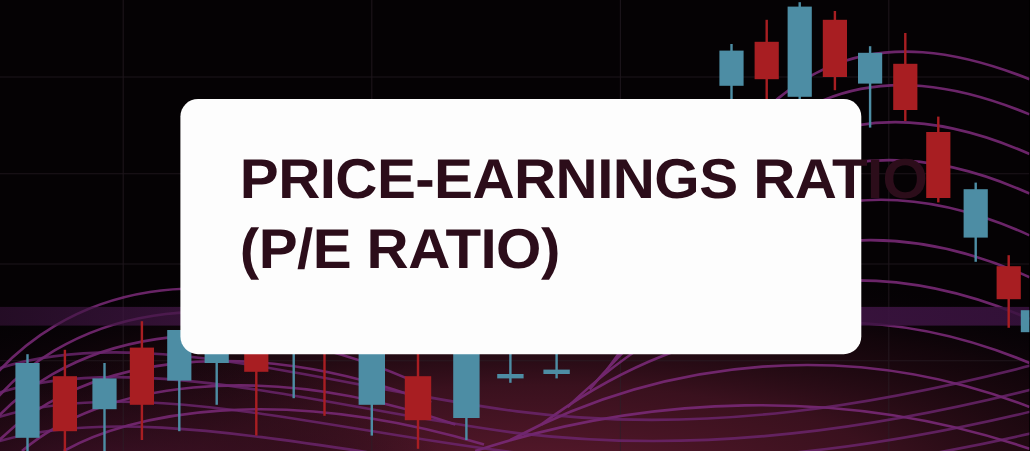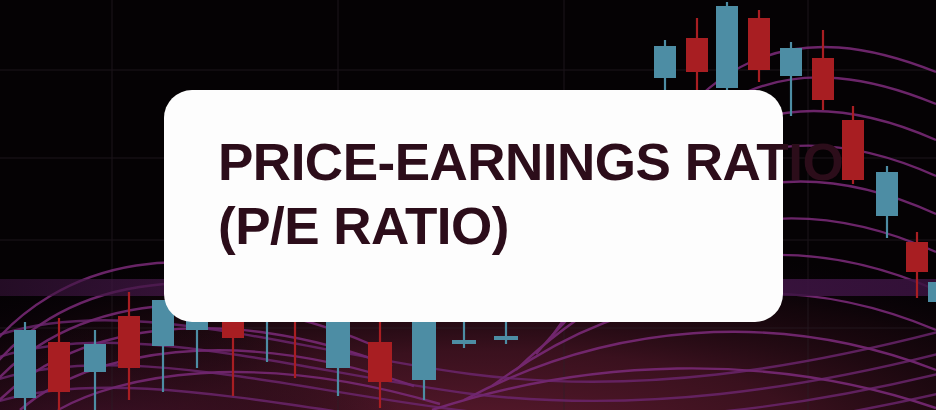--- a/index.html
+++ b/index.html
@@ -12,21 +12,21 @@
     font-family:"Liberation Sans", sans-serif;
   }
   #bg-svg{position:absolute;left:0;top:0;width:936px;height:410px;display:block;}
 
   
   #title-card{
     position:absolute;
     left:164px; top:90px;
     width:619px; height:232px;
     background:#fdfdfd;
-    border-radius:28px;
+    border-radius:16px;
     box-shadow:0 0 0 0 rgba(0,0,0,0);
     z-index:5;
   }
   #title-block{
     position:absolute;
     left:54px; top:44px;
     width:540px;
   }
   .title-line{
     color:#2c0d1a;

